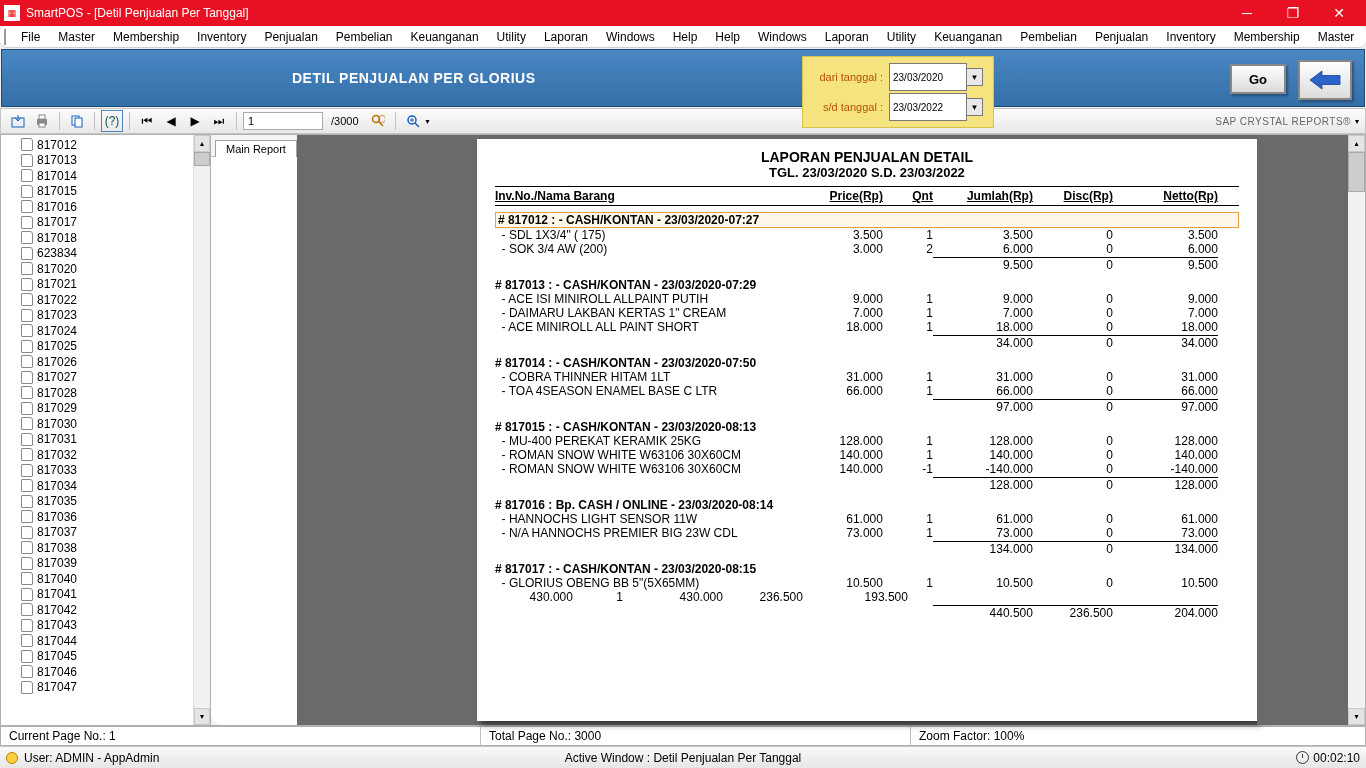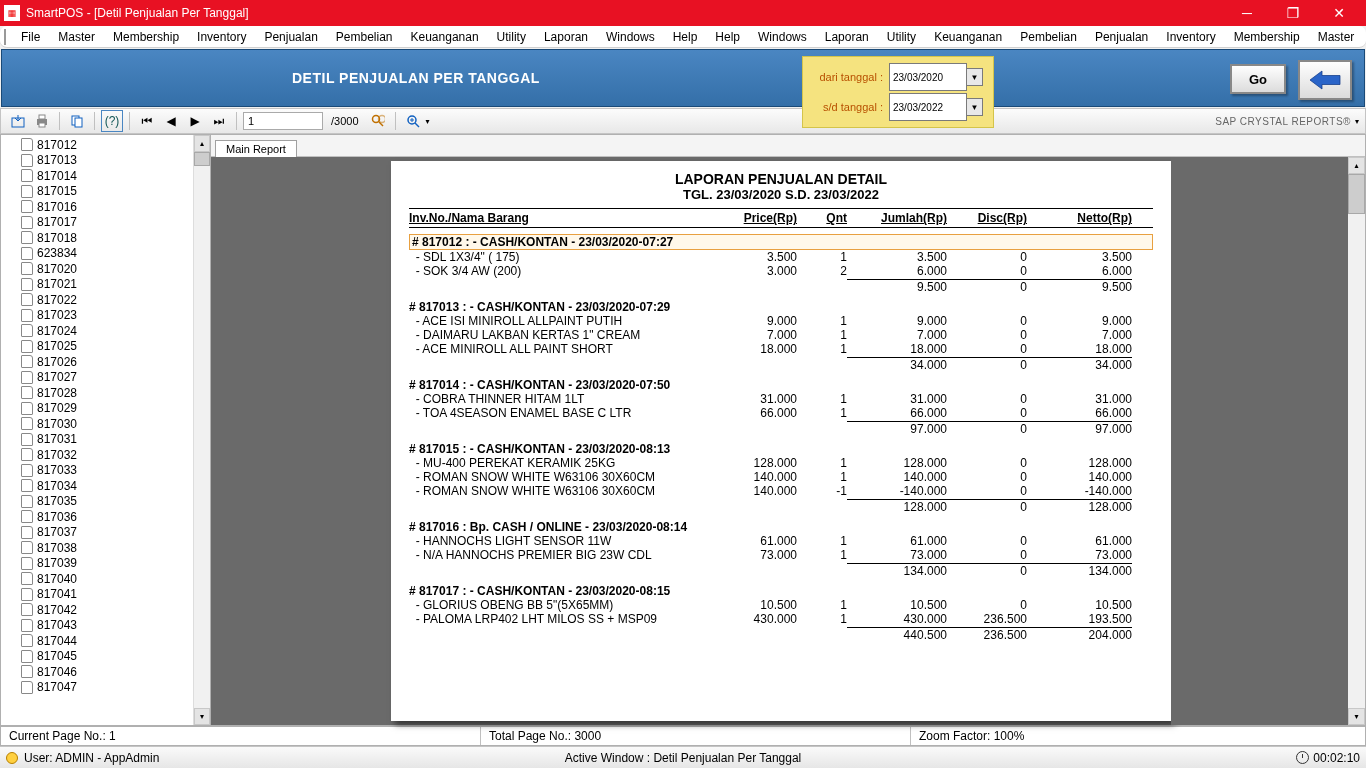--- a/index.html
+++ b/index.html
@@ -45,21 +45,21 @@
 .tree-panel { width:210px; background:#fff; border-right:1px solid #b0b0b0; display:flex; flex-direction:column; }
 .tree-list { flex:1; overflow:hidden; position:relative; padding:2px 0 2px 16px; }
 .tree-item { display:flex; align-items:center; gap:4px; padding:0 4px; height:15.5px; font-size:11px; }
 .tree-item .page-icon { width:12px; height:13px; border:1px solid #888; border-radius:1px 3px 1px 1px; background:#fff; position:relative; }
 .tree-scroll { width:17px; background:#f1f1f1; border-left:1px solid #ddd; display:flex; flex-direction:column; }
 .tree-scroll .sb-btn { height:17px; background:#e4e4e4; border:1px solid #c8c8c8; display:flex; align-items:center; justify-content:center; font-size:8px;}
 .tree-scroll .sb-track { flex:1; position:relative; }
 .tree-scroll .sb-thumb { position:absolute; top:0; left:0; right:0; height:14px; background:#cdcdcd; border:1px solid #a8a8a8; }
 .tree-wrap { display:flex; flex:1; min-height:0; }
 
-.report-panel { flex:1; background:#fff; display:flex; flex-direction:column; min-width:0;border-radius:12px; }
+.report-panel { flex:1; background:#fff; display:flex; min-width:0;border-radius:12px; }
 .tab-strip { height:22px; background:#f4f4f4; border-bottom:1px solid #c0c0c0; display:flex; align-items:flex-end; padding-left:4px; }
 .tab { background:#fff; border:1px solid #a0a0a0; border-bottom:none; padding:2px 10px; font-size:11px; position:relative; top:1px; }
 .viewer { flex:1; background:#6a6a6a; display:flex; position:relative; min-height:0; }
 .viewer-left-gutter { width:180px; background:#6a6a6a; }
 .viewer-right-gutter { flex:1; background:#6a6a6a; }
 .page-shadow { width:780px; background:#fff; margin:4px 0; box-shadow:4px 4px 6px rgba(0,0,0,0.5); overflow:hidden; display:flex; flex-direction:column; }
 .viewer-scroll { width:17px; background:#f1f1f1; display:flex; flex-direction:column; position:absolute; right:0; top:0; bottom:0; }
 .viewer-scroll .sb-btn { height:17px; background:#e4e4e4; border:1px solid #c8c8c8; display:flex; align-items:center; justify-content:center; font-size:8px;}
 .viewer-scroll .sb-track { flex:1; position:relative; }
 .viewer-scroll .sb-thumb { position:absolute; top:0; left:0; right:0; height:40px; background:#cdcdcd; border:1px solid #a8a8a8; }
@@ -135,21 +135,21 @@
     <span class="menuitem">Pembelian</span>
     <span class="menuitem">Penjualan</span>
     <span class="menuitem">Inventory</span>
     <span class="menuitem">Membership</span>
     <span class="menuitem">Master</span>
     <span class="menuitem">File</span>
 
 </div>
 
 <div class="report-header">
-  <span class="report-title">DETIL PENJUALAN PER TANGGAL</span>
+  <span class="report-title">DETIL PENJUALAN PER GLORIUS</span>
   <div class="date-panel">
     <div class="date-row">
       <span class="date-label">dari tanggal :</span>
       <div class="date-input">
         <input type="text" value="23/03/2020" style="">
         <div class="dd-btn">▼</div>
       </div>
     </div>
     <div class="date-row">
       <span class="date-label">s/d tanggal :</span>
@@ -541,21 +541,20 @@
             <div class="group-header"># 817017 : - CASH/KONTAN - 23/03/2020-08:15</div>
             <div class="rpt-row">
               <div class="col-name">&nbsp;&nbsp;- GLORIUS OBENG BB 5"(5X65MM)</div>
               <div class="col-price">10.500</div>
               <div class="col-qnt">1</div>
               <div class="col-jumlah">10.500</div>
               <div class="col-disc">0</div>
               <div class="col-netto">10.500</div>
             </div>
             <div class="rpt-row">
-              <div class="col-name">&nbsp;&nbsp;- PALOMA LRP402 LHT MILOS SS + MSP09</div>
               <div class="col-price">430.000</div>
               <div class="col-qnt">1</div>
               <div class="col-jumlah">430.000</div>
               <div class="col-disc">236.500</div>
               <div class="col-netto">193.500</div>
             </div>
             <div class="rpt-row subtotal">
               <div class="col-name"></div>
               <div class="col-price"></div>
               <div class="col-qnt"></div>

